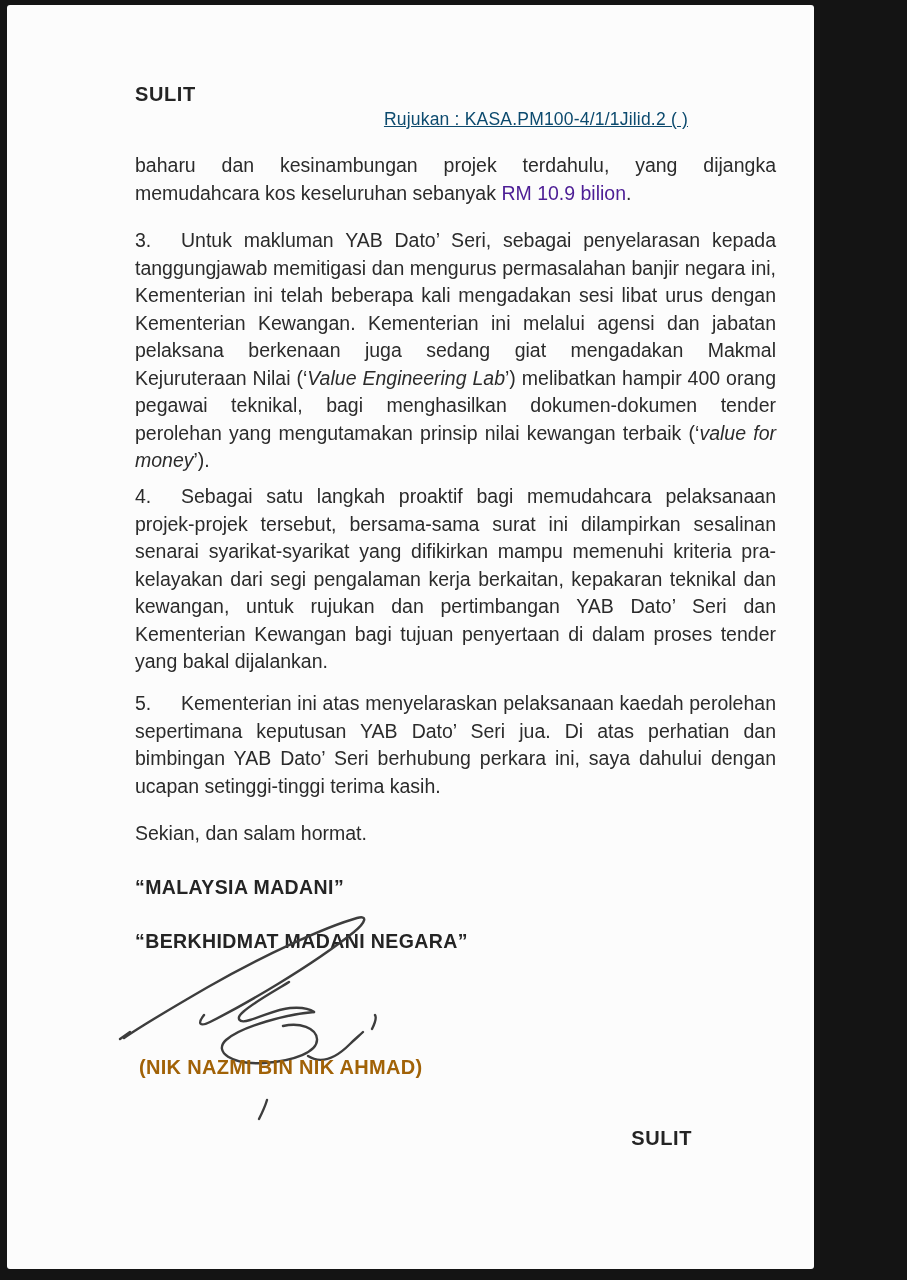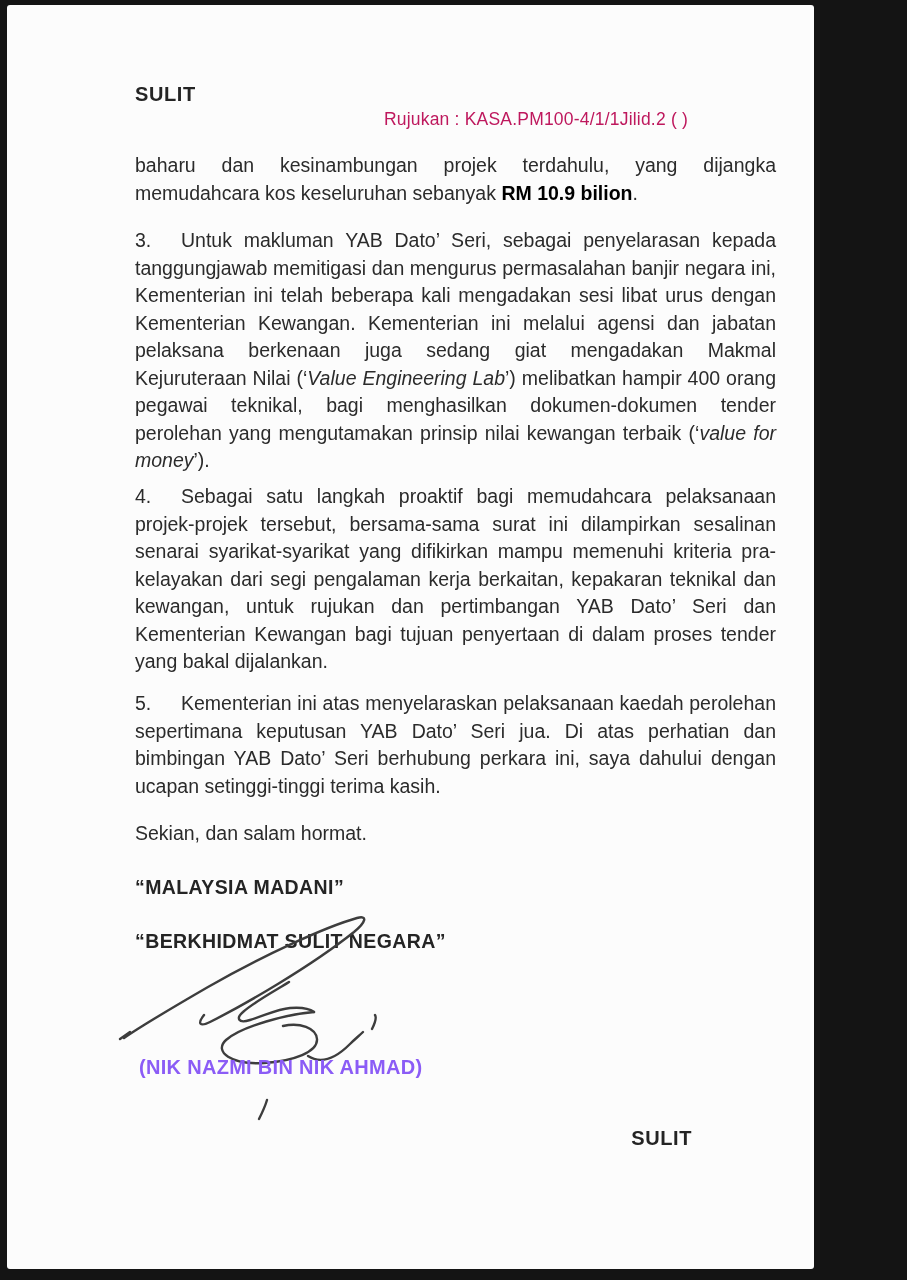--- a/index.html
+++ b/index.html
@@ -30,37 +30,38 @@
   }
   .abs { position: absolute; }
   .classification {
     font-weight: 700;
     font-size: 20px;
     letter-spacing: 0.6px;
     color: #242424;
   }
   .rujukan {
     font-size: 17.5px;
-    color: #be185d;
+    color: #0c4a6e;
     letter-spacing: 0.2px;
+    text-decoration: underline;
   }
   .body-par {
     left: 128px;
     width: 641px;
     margin: 0;
     font-size: 19.5px;
     line-height: 27.5px;
     text-align: justify;
     color: #2b2b2b;
   }
   .body-par .pnum {
     display: inline-block;
     width: 46px;
   }
-  .body-par b { font-weight: 700; color: #000000; }
+  .body-par b { font-weight: 400; color: #4c1d95; }
   .body-par i { }
   .plain {
     left: 128px;
     margin: 0;
     font-size: 19.5px;
     color: #2b2b2b;
   }
   .slogan {
     left: 128px;
     margin: 0;
@@ -68,21 +69,21 @@
     font-weight: 700;
     letter-spacing: 0.4px;
     color: #242424;
   }
   .signatory {
     left: 132px;
     margin: 0;
     font-size: 20px;
     font-weight: 700;
     letter-spacing: 0.3px;
-    color: #8b5cf6;
+    color: #a16207;
   }
   .sig-svg {
     left: 103px;
     top: 900px;
     width: 380px;
     height: 225px;
     pointer-events: none;
   }
   .sig-svg path {
     fill: none;
@@ -107,21 +108,21 @@
     <p class="abs body-par" style="top:222px;"><span class="pnum">3.</span><span>Untuk makluman YAB Dato’ Seri, sebagai penyelarasan kepada tanggungjawab memitigasi dan mengurus permasalahan banjir negara ini, Kementerian ini telah beberapa kali mengadakan sesi libat urus dengan Kementerian Kewangan. Kementerian ini melalui agensi dan jabatan pelaksana berkenaan juga sedang giat mengadakan Makmal Kejuruteraan Nilai (‘</span><i>Value Engineering Lab</i><span>’) melibatkan hampir 400 orang pegawai teknikal, bagi menghasilkan dokumen-dokumen tender perolehan yang mengutamakan prinsip nilai kewangan terbaik (‘</span><i>value for money</i><span>’).</span></p>
 
     <p class="abs body-par" style="top:478px;"><span class="pnum">4.</span><span>Sebagai satu langkah proaktif bagi memudahcara pelaksanaan projek-projek tersebut, bersama-sama surat ini dilampirkan sesalinan senarai syarikat-syarikat yang difikirkan mampu memenuhi kriteria pra-kelayakan dari segi pengalaman kerja berkaitan, kepakaran teknikal dan kewangan, untuk rujukan dan pertimbangan YAB Dato’ Seri dan Kementerian Kewangan bagi tujuan penyertaan di dalam proses tender yang bakal dijalankan.</span></p>
 
     <p class="abs body-par" style="top:685px;"><span class="pnum">5.</span><span>Kementerian ini atas menyelaraskan pelaksanaan kaedah perolehan sepertimana keputusan YAB Dato’ Seri jua. Di atas perhatian dan bimbingan YAB Dato’ Seri berhubung perkara ini, saya dahului dengan ucapan setinggi-tinggi terima kasih.</span></p>
 
     <p class="abs plain" style="top:817px;">Sekian, dan salam hormat.</p>
 
     <p class="abs slogan" style="top:871px;">“MALAYSIA MADANI”</p>
 
-    <p class="abs slogan" style="top:925px;">“BERKHIDMAT SULIT NEGARA”</p>
+    <p class="abs slogan" style="top:925px;">“BERKHIDMAT MADANI NEGARA”</p>
 
     <svg class="abs sig-svg" viewBox="0 0 380 225">
       <path d="M10,134 L20,127 M14,133 C24,126 60,104 98,82 C150,52 215,22 247,13 C258,10 256,17 244,27 C200,62 134,100 100,117 C90,122 87,119 94,110"></path>
       <path d="M179,77 C168,84 144,97 133,107 C126,113 128,119 140,115 C156,110 168,104 180,103 C192,102 200,104 204,107"></path>
       <path d="M204,107 C178,109 132,121 116,135 C103,147 122,160 154,158 C184,156 208,147 207,134 C206,123 190,117 173,121"></path>
       <path d="M198,151 C212,160 226,153 240,139 C245,134 250,130 253,127"></path>
       <path d="M262,124 C265,118 267,113 265,110"></path>
       <path d="M157,195 C155,202 152,208 149,214"></path>
     </svg>
 

